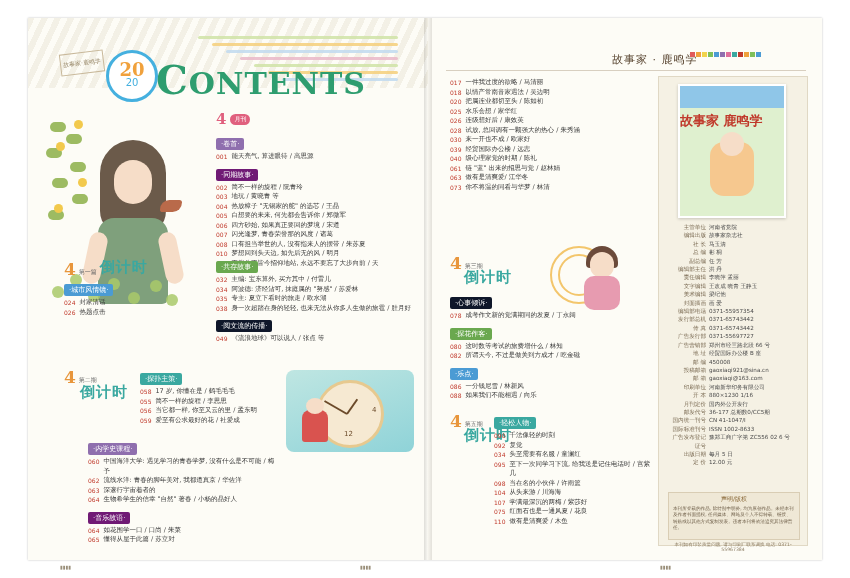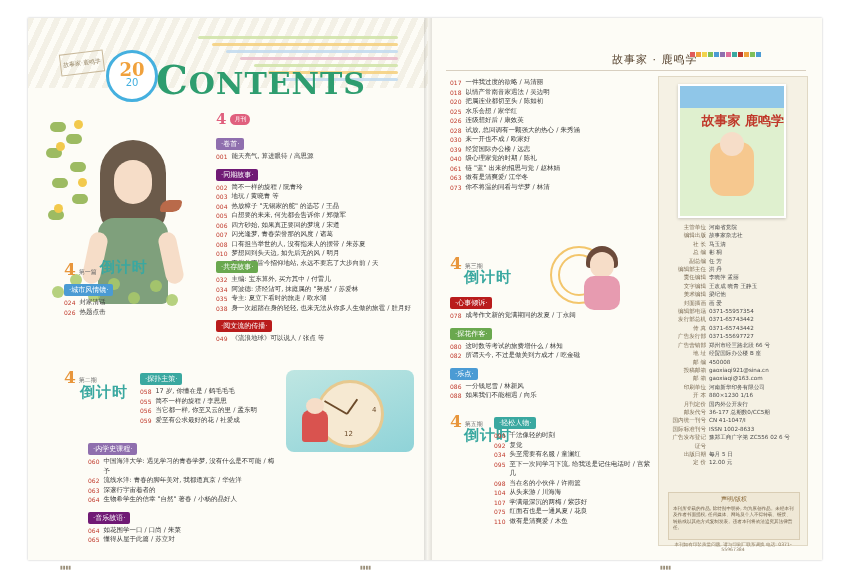--- a/index.html
+++ b/index.html
@@ -49,21 +49,21 @@
   
   .col-a{position:absolute;left:188px;top:92px;width:196px;}
   .sec-head{display:flex;align-items:center;gap:4px;margin:0 0 3px 0;}
   .sec-num{font-family:"DejaVu Serif","Liberation Serif",serif;font-size:15px;color:#e0607e;font-weight:700;}
   .sec-pill{font-size:6px;color:#fff;background:#e0607e;border-radius:7px;padding:1px 4px;}
   .sub-tag{display:inline-block;font-size:7px;color:#fff;border-radius:2px;padding:1px 5px;margin:4px 0 2px;}
   .tag-purple{background:#8f6fae;}
   .tag-green{background:#6aa84f;}
   .tag-orange{background:#701a75;}
   .tag-blue{background:#4b9bd4;}
-  .tag-pink{background:#b91c1c;}
+  .tag-pink{background:#0f172a;}
   .tag-teal{background:#3aa8a0;}
   .entry{display:flex;gap:4px;font-size:6.5px;line-height:9.5px;color:#3a3a3a;}
   .entry .no{color:#c0392b;min-width:11px;font-size:6px;}
   .entry .tx{flex:1;}
 
   
   .cd-block{position:absolute;}
   .cd-head{display:flex;align-items:flex-end;gap:3px;}
   .cd-num{font-family:"DejaVu Serif","Liberation Serif",serif;font-size:17px;font-weight:700;color:#e8963c;line-height:15px;}
   .cd-ep{font-size:6px;color:#666;}
@@ -82,21 +82,21 @@
   
   .page-right{position:absolute;left:432px;top:18px;width:390px;height:542px;background:#fdfcf6;overflow:hidden;}
   .rp-head{position:absolute;left:180px;top:34px;font-size:11px;color:#5a4632;letter-spacing:1px;}
   .rp-rule{position:absolute;left:14px;top:52px;width:360px;height:1px;background:#d8cfc0;}
   .col-b{position:absolute;left:18px;top:60px;width:196px;}
 
   
   .infopanel{position:absolute;left:226px;top:58px;width:148px;height:468px;background:#f5f1e4;border:1px solid #e0d8c4;}
   .cover{position:absolute;left:246px;top:66px;width:104px;height:130px;background:#dff0cf;border:2px solid #fff;box-shadow:0 1px 3px rgba(0,0,0,.2);overflow:hidden;}
   .cover .band{position:absolute;left:0;top:0;width:104px;height:22px;background:#8fc6e8;}
-  .cover .ttl{position:absolute;left:0;top:26px;width:104px;text-align:right;font-size:13px;color:#c0392b;font-weight:700;}
+  .cover .ttl{position:absolute;left:0;top:26px;width:104px;text-align:left;font-size:13px;color:#c0392b;font-weight:700;}
   .cover .kid{position:absolute;left:30px;top:56px;width:44px;height:54px;border-radius:14px;background:#f6c88f;}
   .cover .kid2{position:absolute;left:40px;top:46px;width:24px;height:24px;border-radius:50%;background:#f6ddc8;}
   .meta{position:absolute;left:236px;top:205px;width:130px;}
   .meta .row{display:flex;font-size:5.6px;line-height:8.4px;color:#4a4a4a;}
   .meta .k{width:38px;color:#7a6a52;text-align:right;padding-right:3px;flex:none;}
   .meta .v{flex:1;}
   .noticebox{position:absolute;left:236px;top:474px;width:130px;height:46px;border:1px solid #d9cdb4;background:#efe8d6;}
   .noticebox .nt{text-align:center;font-size:6px;color:#8a6a3a;margin-top:2px;}
   .noticebox .nb{font-size:4.6px;line-height:6.4px;color:#6a5a44;padding:2px 4px;}
   .botline{position:absolute;left:236px;top:524px;width:130px;text-align:center;font-size:4.6px;color:#8a7a60;}

